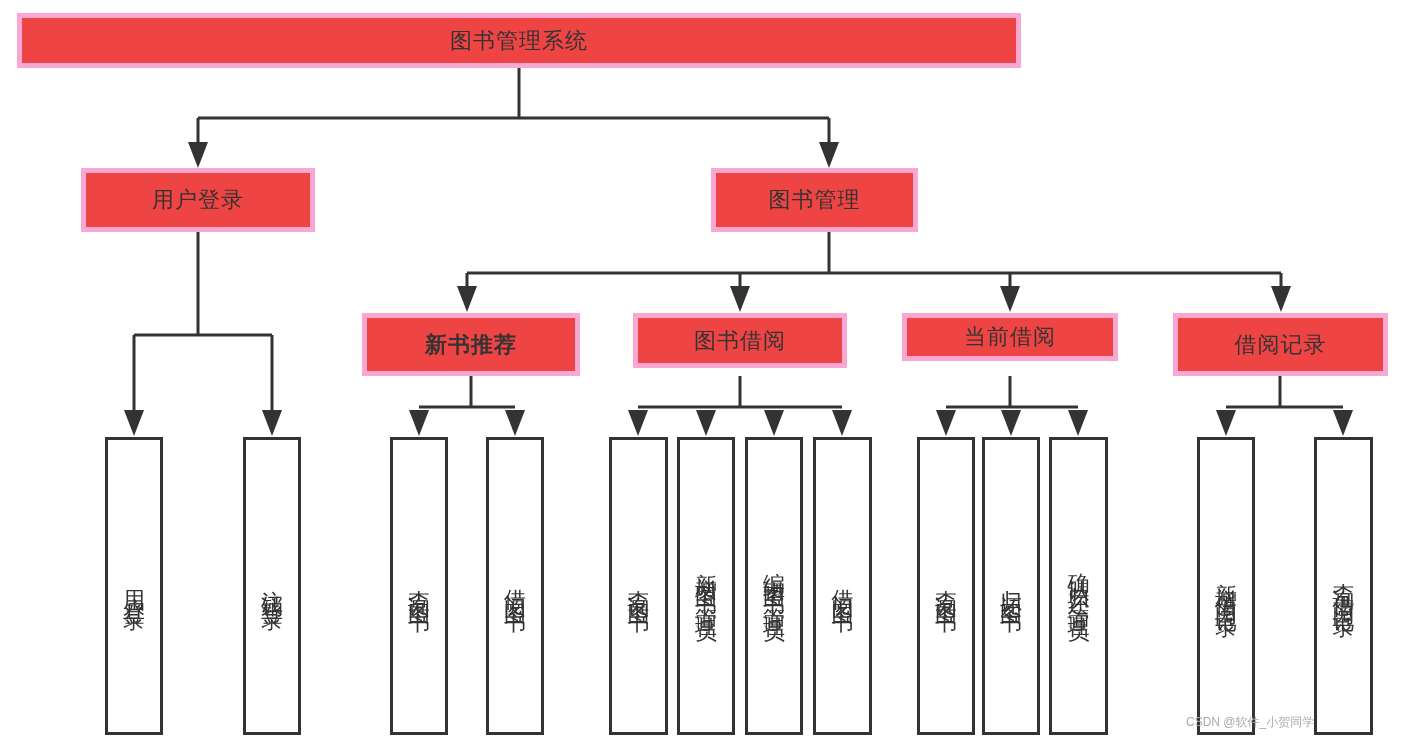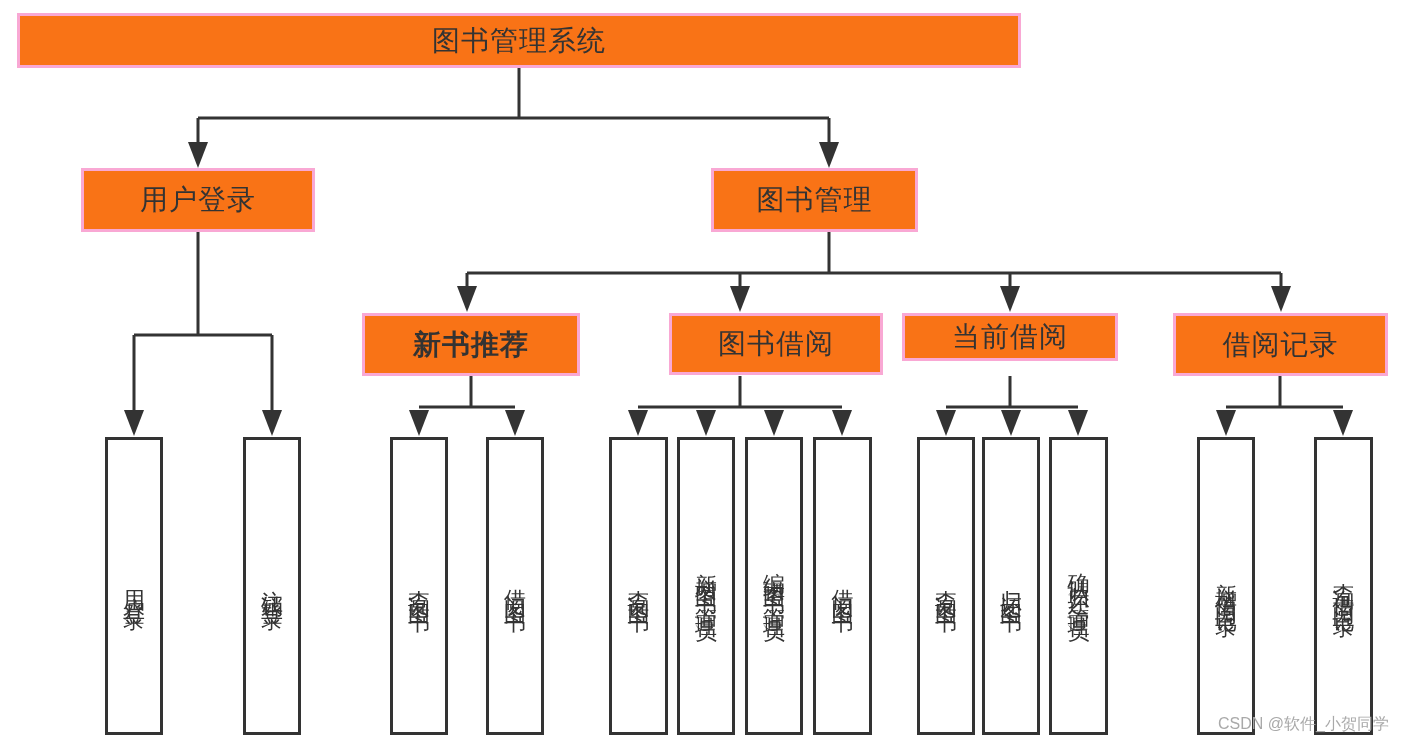--- a/index.html
+++ b/index.html
@@ -12,26 +12,26 @@
     overflow: hidden;
   }
   #connectors {
     position: absolute;
     left: 0; top: 0;
     width: 1405px; height: 747px;
   }
   .hbox {
     position: absolute;
     box-sizing: border-box;
-    border: 3px solid #f9a8d4;
-    background: #f97316;
+    border: 5px solid #f9a8d4;
+    background: #ef4444;
     display: flex;
     align-items: center;
     justify-content: center;
-    font-size: 28px;
+    font-size: 22px;
     color: #333333;
     letter-spacing: 1px;
     white-space: nowrap;
   }
   .vbox {
     position: absolute;
     box-sizing: border-box;
     border: 3px solid #333333;
     background: #ffffff;
     display: flex;
@@ -46,24 +46,23 @@
     text-orientation: mixed;
     font-size: 22px;
     letter-spacing: 7px;
     line-height: 1;
     color: #333333;
   }
   #watermark {
     position: absolute;
     left: 1186px;
     top: 714px;
-    font-size: 16px;
+    font-size: 12px;
     color: #a9a9a9;
     white-space: nowrap;
-    margin-left: 32px;
   }
 </style>
 </head>
 <body>
 
 <div id="canvas">
 
   <svg id="connectors" viewBox="0 0 1405 747" xmlns="http://www.w3.org/2000/svg">
     <g stroke="#333333" stroke-width="3" fill="none">
 
@@ -111,21 +110,21 @@
   <div class="hbox" style="left:81px; top:168px; width:234px; height:64px;">
     <span>用户登录</span>
   </div>
   <div class="hbox" style="left:711px; top:168px; width:207px; height:64px;">
     <span>图书管理</span>
   </div>
 
   <div class="hbox" style="left:362px; top:313px; width:218px; height:63px;font-weight:bold;">
     <span>新书推荐</span>
   </div>
-  <div class="hbox" style="left:633px; top:313px; width:214px; height:62px;margin-left:36px;">
+  <div class="hbox" style="left:633px; top:313px; width:214px; height:55px;">
     <span>图书借阅</span>
   </div>
   <div class="hbox" style="left:902px; top:313px; width:216px; height:48px;">
     <span>当前借阅</span>
   </div>
   <div class="hbox" style="left:1173px; top:313px; width:215px; height:63px;text-align:right;">
     <span>借阅记录</span>
   </div>
 
   <div class="vbox" style="left:105px; width:58px;">

